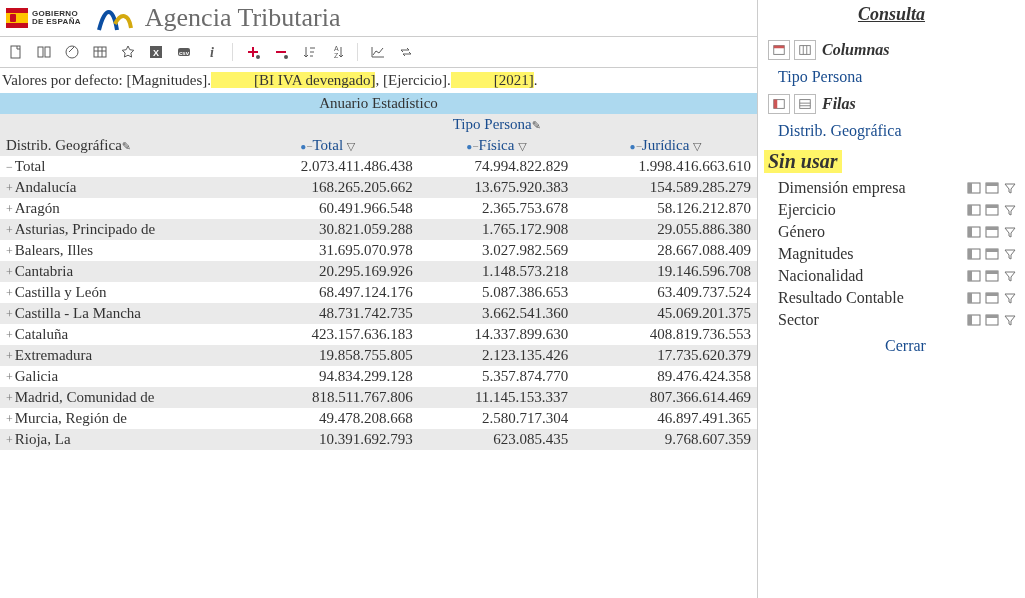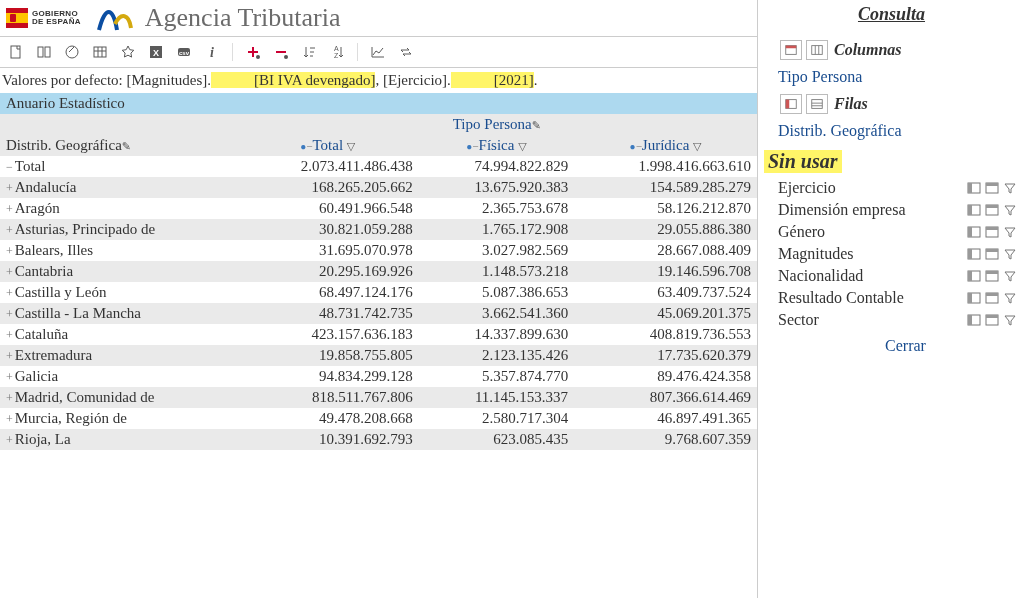--- a/index.html
+++ b/index.html
@@ -22,33 +22,33 @@
   .tb-icon svg { width: 100%; height: 100%; }
   .tb-sep { width: 1px; height: 18px; background: #ddd; }
 
   .defaults { font-size: 15px; padding: 4px 2px; font-family: Georgia, serif; color: #333; }
   .hl-yellow { background: #fff568; padding-left: 43px; }
 
   .table-wrap { flex: 1; overflow: hidden; }
   table { border-collapse: collapse; width: 100%; font-family: Georgia, serif; font-size: 15px; }
   th, td { padding: 2px 6px; text-align: left; white-space: nowrap; }
   td.num { text-align: right; font-variant-numeric: tabular-nums; }
-  .hdr-blue { background: #add9ef; font-weight: 400; }
+  .hdr-blue { background: #add9ef; text-align: center; font-weight: 400; }
   .hdr-sub { background: #e9e9e9; text-align: center; font-weight: 400; color: #1a4d8f; }
   .hdr-cols th { background: #e9e9e9; font-weight: 400; }
   .pencil { font-size: 11px; color: #555; }
   .bullet { color: #3b7abf; font-size: 10px; }
   .filter-icon { color: #555; font-size: 11px; }
   tbody tr:nth-child(even) td { background: #eaeaea; }
   tbody tr:nth-child(odd) td { background: #fff; }
   td.rowhead { color: #333; }
   .expand { color: #777; font-size: 12px; padding-right: 2px; }
 
   .sb-title { text-align: center; font-style: italic; font-weight: bold; text-decoration: underline; font-family: Georgia, serif; font-size: 18px; margin-bottom: 15px; }
-  .sb-section { display: flex; align-items: center; gap: 6px; margin: 4px 16px; }
+  .sb-section { display: flex; align-items: center; gap: 6px; margin: 4px 4px; }
   .sb-section-icons { display: flex; gap: 4px; }
   .sb-btn { width: 22px; height: 20px; border: 1px solid #bbb; display: inline-flex; align-items: center; justify-content: center; cursor: pointer; background: #fff; }
   .sb-btn svg { width: 14px; height: 14px; }
   .sb-section-title { font-weight: bold; font-style: italic; font-family: Georgia, serif; font-size: 16px; }
   .sb-item { font-family: Georgia, serif; font-size: 16px; color: #1a4d8f; padding: 4px 8px 4px 14px; cursor: pointer; }
   .sb-unused-hdr { font-style: italic; font-weight: bold; background: #fff568; display: inline-block; padding: 0 4px; margin: 6px 0 4px; font-size: 20px; }
   .sb-row { display: flex; align-items: center; justify-content: space-between; padding: 2px 2px 2px 14px; font-family: Georgia, serif; font-size: 16px; }
   .sb-row-icons { display: flex; gap: 4px; }
   .mini-icon { width: 14px; height: 14px; color: #777; cursor: pointer; }
   .mini-icon svg { width: 100%; height: 100%; }
@@ -312,37 +312,37 @@
             </svg>
           </span>
       </div>
       <div class="sb-section-title">Filas</div>
     </div>
     <div class="sb-item">Distrib. Geográfica</div>
 
     <div><span class="sb-unused-hdr">Sin usar</span></div>
     <div id="unused-list">
         <div class="sb-row">
+          <span>Dimensión empresa</span>
+          <span class="sb-row-icons">
+            <span class="mini-icon"><svg viewBox="0 0 14 14">
+                <rect x="1" y="2" width="12" height="10" fill="none" stroke="currentColor"></rect>
+                <rect x="1" y="2" width="4" height="10" fill="#999"></rect>
+              </svg></span>
+            <span class="mini-icon"><svg viewBox="0 0 14 14">
+                <rect x="1" y="2" width="12" height="10" fill="none" stroke="currentColor"></rect>
+                <rect x="1" y="2" width="12" height="3" fill="#999"></rect>
+              </svg></span>
+            <span class="mini-icon"><svg viewBox="0 0 14 14">
+                <path d="M2 3h10L8 8v4l-2-1V8z" fill="none" stroke="currentColor"></path>
+              </svg></span>
+          </span>
+        </div>
+        <div class="sb-row">
           <span>Ejercicio</span>
-          <span class="sb-row-icons">
-            <span class="mini-icon"><svg viewBox="0 0 14 14">
-                <rect x="1" y="2" width="12" height="10" fill="none" stroke="currentColor"></rect>
-                <rect x="1" y="2" width="4" height="10" fill="#999"></rect>
-              </svg></span>
-            <span class="mini-icon"><svg viewBox="0 0 14 14">
-                <rect x="1" y="2" width="12" height="10" fill="none" stroke="currentColor"></rect>
-                <rect x="1" y="2" width="12" height="3" fill="#999"></rect>
-              </svg></span>
-            <span class="mini-icon"><svg viewBox="0 0 14 14">
-                <path d="M2 3h10L8 8v4l-2-1V8z" fill="none" stroke="currentColor"></path>
-              </svg></span>
-          </span>
-        </div>
-        <div class="sb-row">
-          <span>Dimensión empresa</span>
           <span class="sb-row-icons">
             <span class="mini-icon"><svg viewBox="0 0 14 14">
                 <rect x="1" y="2" width="12" height="10" fill="none" stroke="currentColor"></rect>
                 <rect x="1" y="2" width="4" height="10" fill="#999"></rect>
               </svg></span>
             <span class="mini-icon"><svg viewBox="0 0 14 14">
                 <rect x="1" y="2" width="12" height="10" fill="none" stroke="currentColor"></rect>
                 <rect x="1" y="2" width="12" height="3" fill="#999"></rect>
               </svg></span>
             <span class="mini-icon"><svg viewBox="0 0 14 14">

